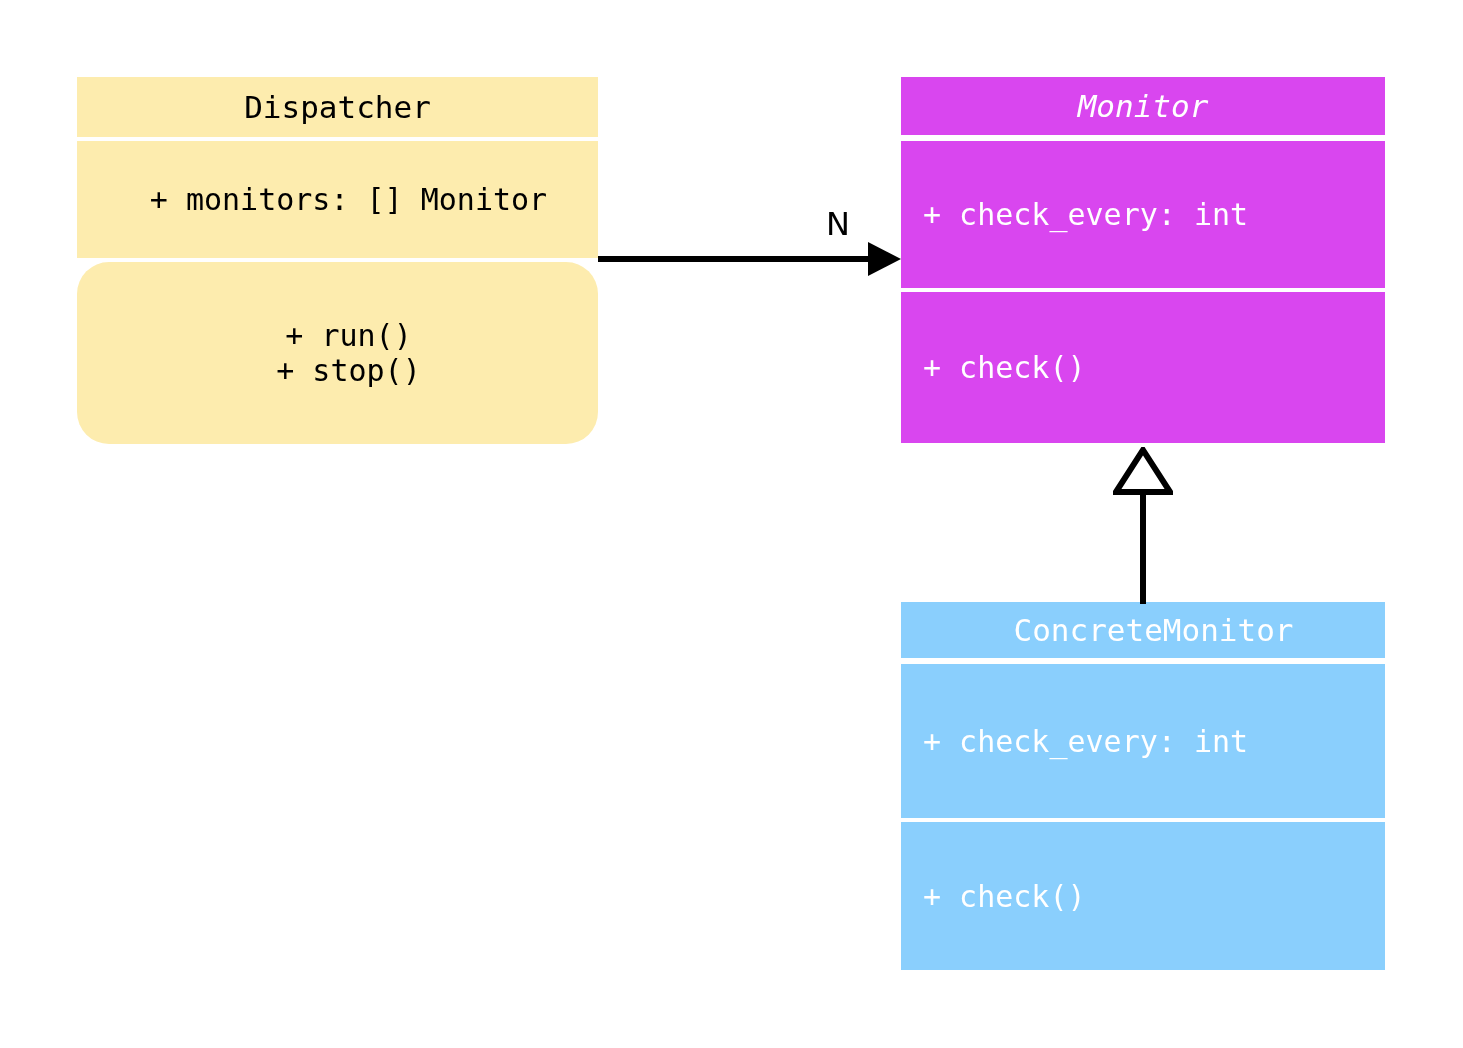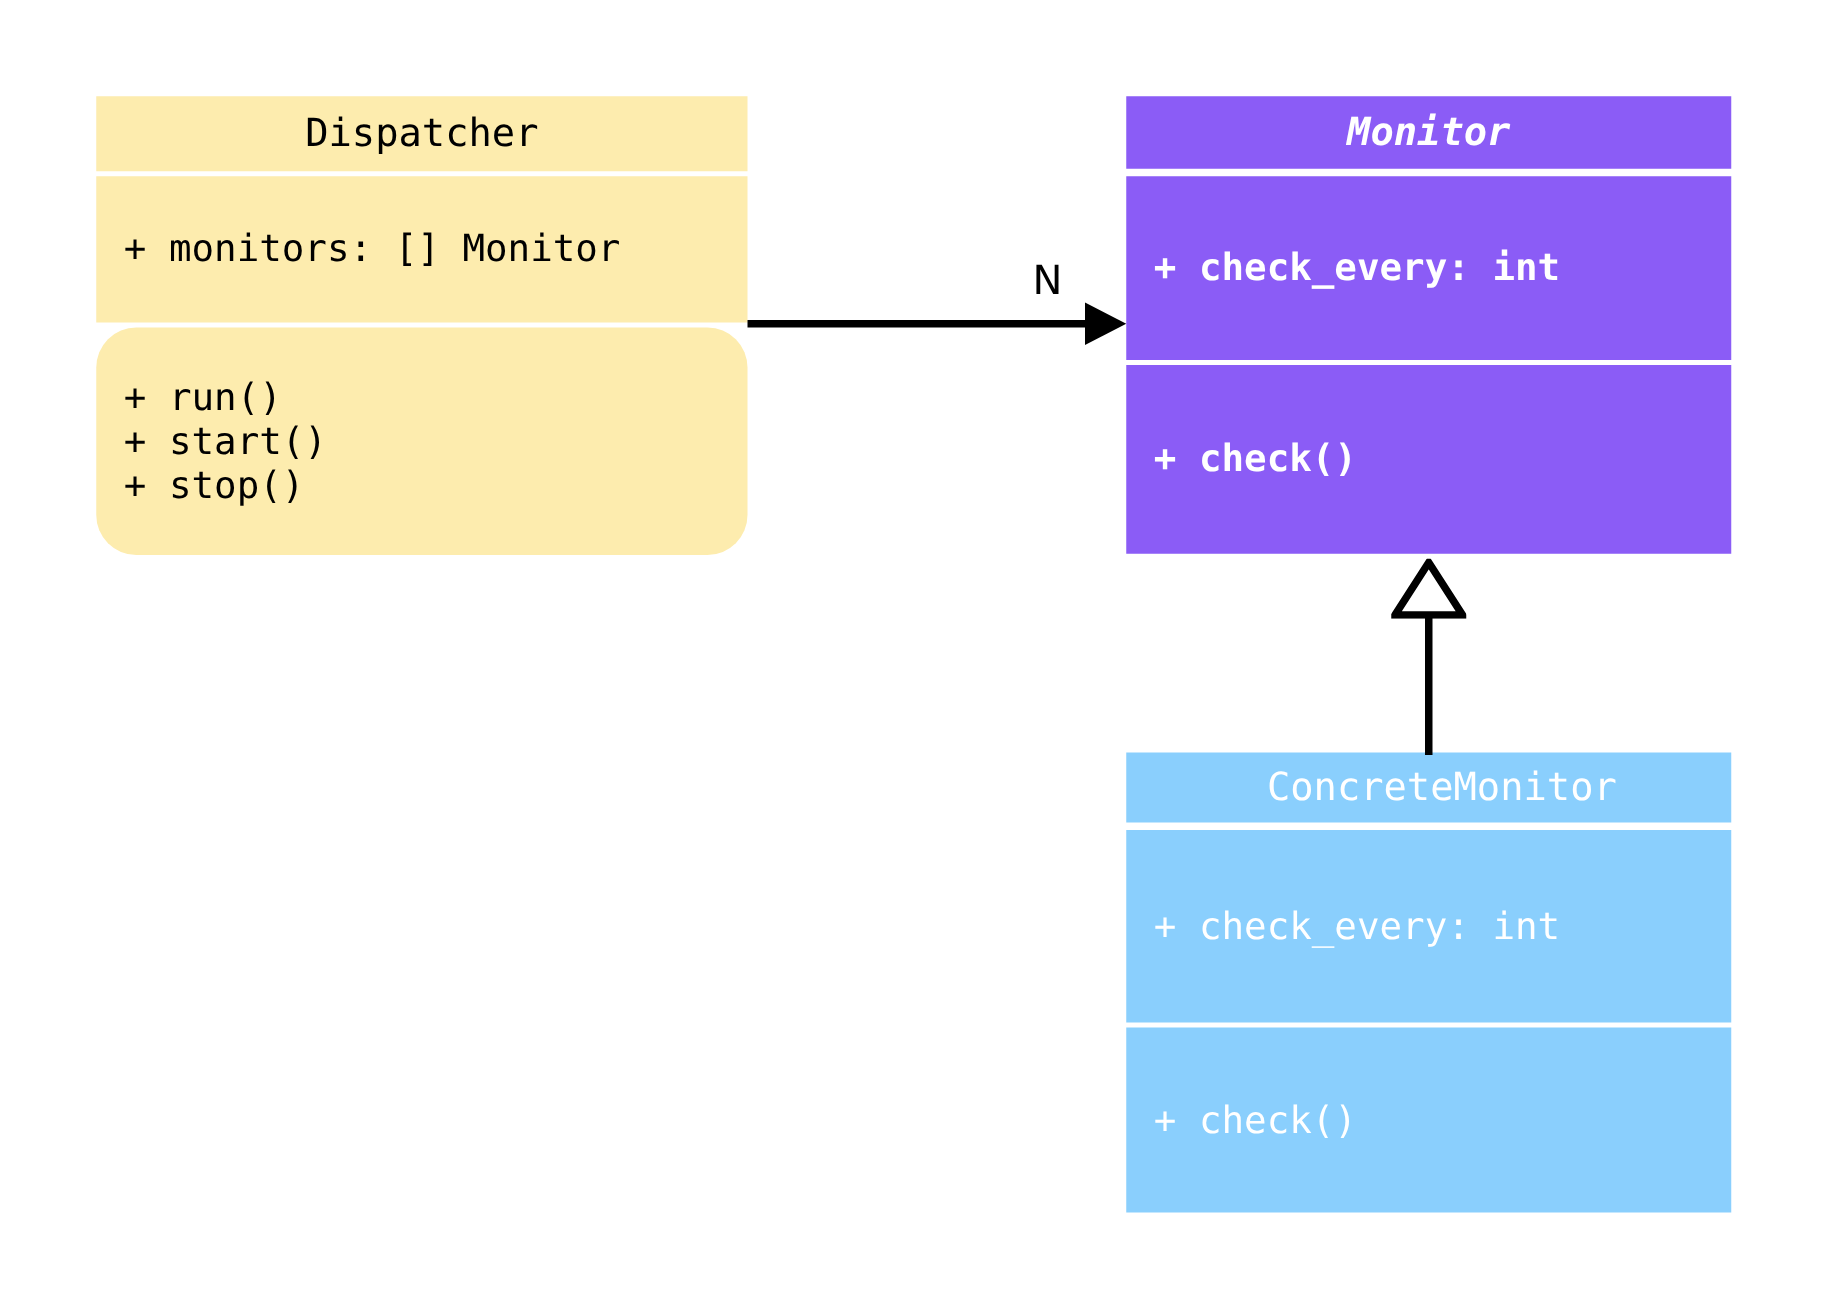--- a/index.html
+++ b/index.html
@@ -52,28 +52,28 @@
     white-space: pre;
   }
   .uml-member-line {
     white-space: pre;
   }
 
   
   #class-dispatcher { left: 77px; top: 77px; width: 521px; height: 262px; }
   #class-dispatcher .uml-compartment { background: #fdecae; }
   #class-dispatcher .uml-title { color: #000000; }
-  #class-dispatcher .uml-members { color: #000000; }
+  #class-dispatcher .uml-members { color: #000000; align-items: center; }
   #dispatcher-title-band      { top: 0px;   height: 60px; }
   #dispatcher-attributes-band { top: 64px;  height: 117px; }
   #dispatcher-methods-band    { top: 185px; height: 182px; border-radius: 32px; }
 
   
   #class-monitor { left: 901px; top: 77px; width: 484px; height: 366px; }
-  #class-monitor .uml-compartment { background: #8b5cf6; font-weight: bold; }
+  #class-monitor .uml-compartment { background: #d946ef; }
   #class-monitor .uml-title { color: #ffffff; }
   #class-monitor .uml-members { color: #ffffff; }
   #monitor-title-band      { top: 0px;   height: 58px; }
   #monitor-attributes-band { top: 64px;  height: 147px; }
   #monitor-methods-band    { top: 215px; height: 151px; }
 
   
   #class-concrete-monitor { left: 901px; top: 602px; width: 484px; height: 368px; }
   #class-concrete-monitor .uml-compartment { background: #8acffd; }
   #class-concrete-monitor .uml-title { color: #ffffff; }
@@ -133,21 +133,20 @@
 
 <div id="diagram-canvas">
 
   <div class="uml-class" id="class-dispatcher">
     <div class="uml-compartment uml-title" id="dispatcher-title-band">Dispatcher</div>
     <div class="uml-compartment uml-members" id="dispatcher-attributes-band">
       <div class="uml-member-line">+ monitors: [] Monitor</div>
     </div>
     <div class="uml-compartment uml-members" id="dispatcher-methods-band">
       <div class="uml-member-line">+ run()</div>
-      <div class="uml-member-line">+ start()</div>
       <div class="uml-member-line">+ stop()</div>
     </div>
   </div>
 
   <div class="uml-class" id="class-monitor">
     <div class="uml-compartment uml-title abstract" id="monitor-title-band">Monitor</div>
     <div class="uml-compartment uml-members" id="monitor-attributes-band">
       <div class="uml-member-line">+ check_every: int</div>
     </div>
     <div class="uml-compartment uml-members" id="monitor-methods-band">

